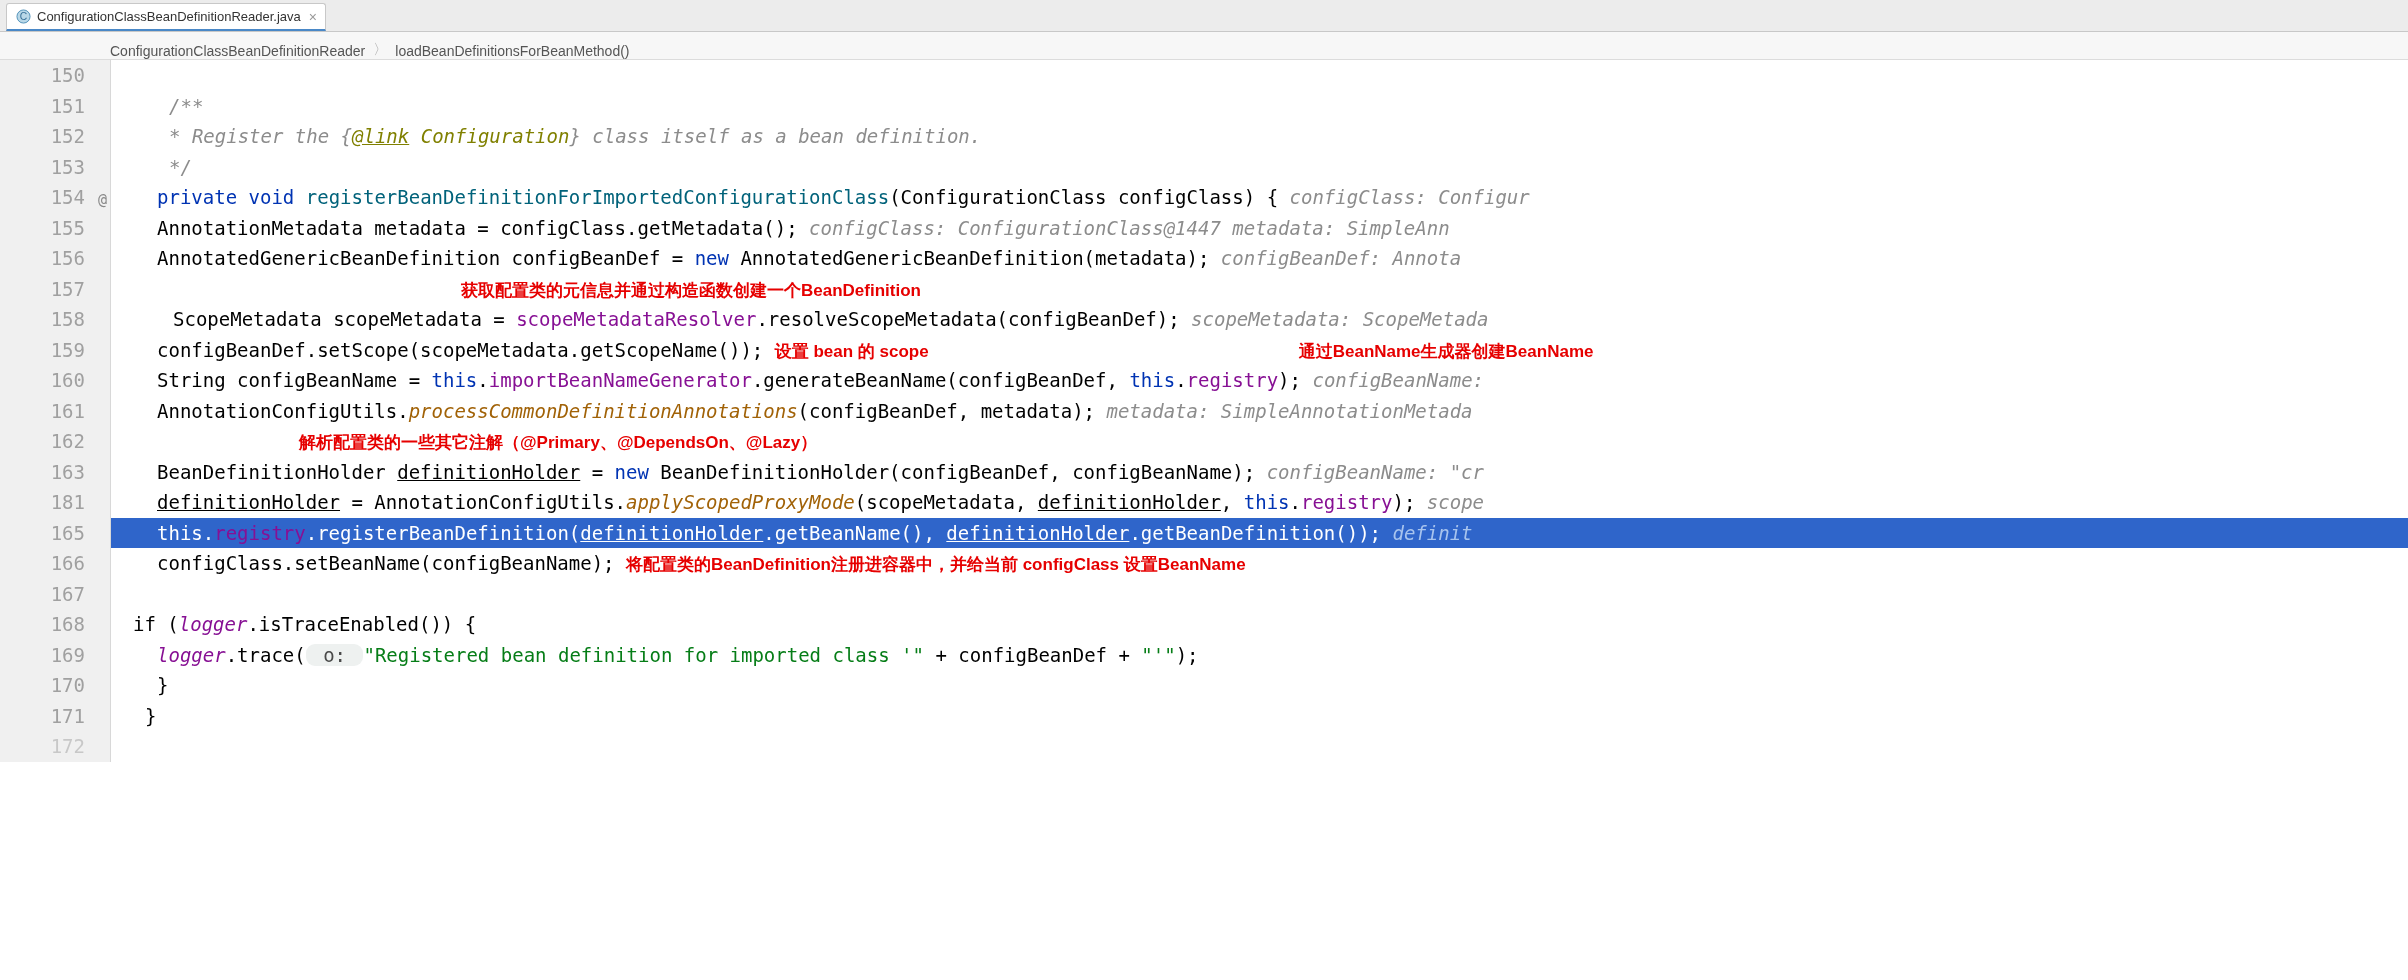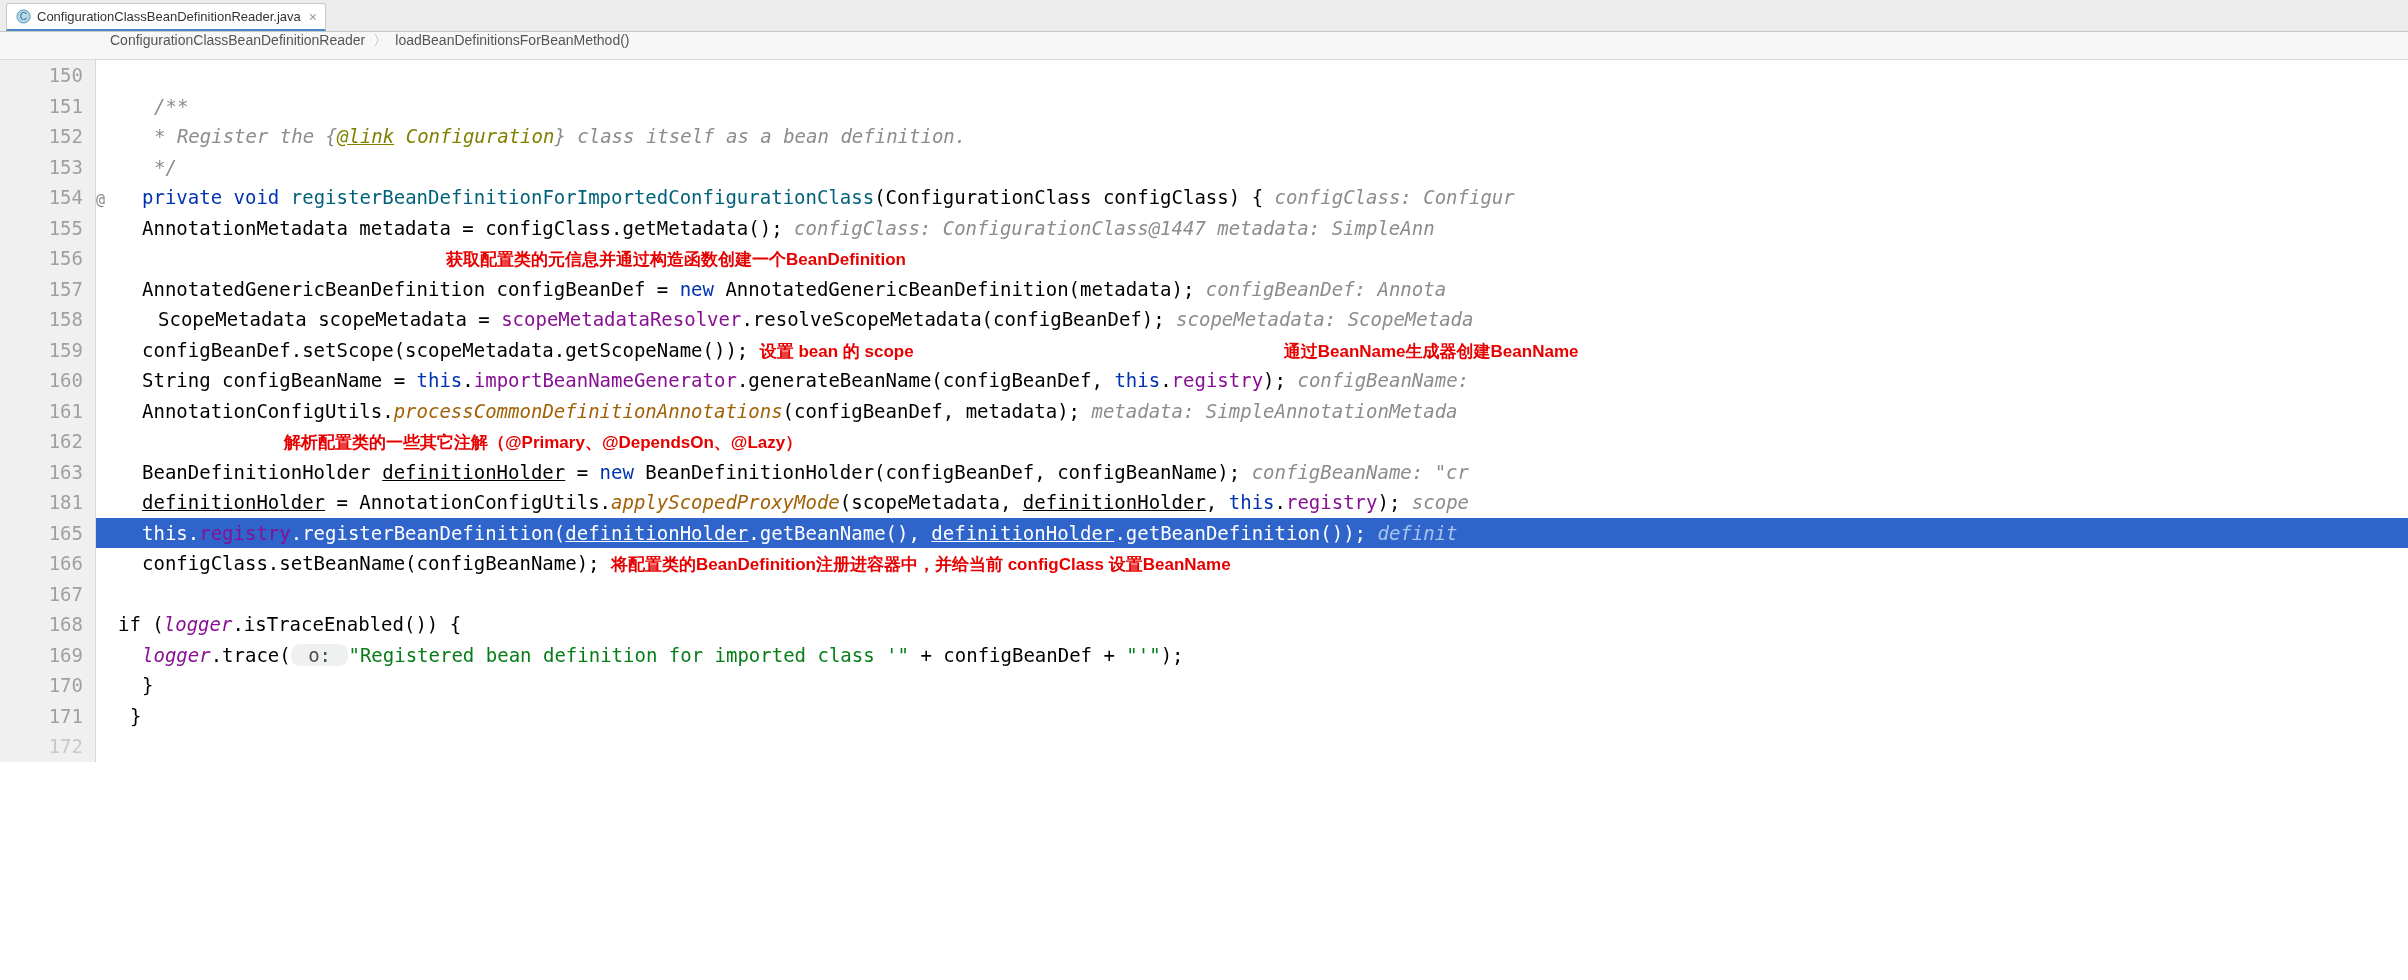--- a/index.html
+++ b/index.html
@@ -1,24 +1,24 @@
 <!DOCTYPE html>
 <html><head>
 <meta charset="utf-8">
 <style>
   * { margin:0; padding:0; box-sizing:border-box; }
   body { font-family:-apple-system,BlinkMacSystemFont,"Segoe UI",sans-serif; font-size:17px; background:#fff; color:#000; overflow:hidden; }
   .tabs { height:32px; background:#ececec; border-bottom:1px solid #c8c8c8; display:flex; align-items:flex-end; padding-left:6px; padding-top:3px;}
   .tab { background:#fff; border:1px solid #c8c8c8; border-bottom:2px solid #4a88c7; height:28px; display:flex; align-items:center; padding:0 8px; font-size:13px; color:#333; border-radius:3px 3px 0 0;}
   .tab .fi { width:16px; height:16px; margin-right:6px; display:inline-flex; align-items:center; justify-content:center;}
   .tab .cls { margin-left:8px; color:#999; font-size:14px; cursor:pointer;}
-  .crumbs { height:28px; background:#f7f7f7; border-bottom:1px solid #dcdcdc; display:flex; align-items:flex-start; padding-left:110px; font-size:14px; color:#555;}
+  .crumbs { height:28px; background:#f7f7f7; border-bottom:1px solid #dcdcdc; display:flex; align-items:flex-end; padding-left:110px; font-size:14px; color:#555;}
   .crumbs .sep { margin:0 8px; color:#aaa;}
   .editor { display:flex; height:calc(100% - 60px); font-family:"Menlo","Monaco","Consolas",monospace; font-size:19px; line-height:30.5px; white-space:nowrap;}
-  .gutter { width:96px; background:#f0f0f0; text-align:right; color:#a0a0a0; padding-right:12px; border-right:1px solid #d8d8d8; user-select:none; position:relative; flex-shrink:0;}
+  .gutter { width:111px; background:#f0f0f0; text-align:right; color:#a0a0a0; padding-right:25px; border-right:1px solid #d8d8d8; user-select:none; position:relative; flex-shrink:0;}
   .gline { height:30.5px; position:relative;}
   .gline .mark { position:absolute; right:-22px; top:3px; color:#888; font-size:15px;}
   .code { flex:1; position:relative; overflow:hidden;}
   .cline { height:30.5px; padding-left:10px; }
   .cline.hl { background:#2f65ca; color:#fff;}
   .cline.hl .k,.cline.hl .id,.cline.hl .m,.cline.hl .pn,.cline.hl .hint{ color:#fff !important;}
   .cline.hl .hint { color:#a8c4ee !important; font-style:italic;}
   .k{color:#0033b3;}
   .c{color:#8c8c8c;font-style:italic;}
   .ct{color:#808000;font-style:italic;}
@@ -80,22 +80,22 @@
     <div class="gline" style="color:#c8c8c8"><span>172</span></div>
   </div>
 
   <div class="code">
     <div class="cline"></div>
     <div class="cline" style="padding-left:58px"><span class="c">/**</span></div>
     <div class="cline" style="padding-left:58px"><span class="c"> * Register the {</span><span class="ct u">@link</span><span class="c"> </span><span class="ct">Configuration</span><span class="c">} class itself as a bean definition.</span></div>
     <div class="cline" style="padding-left:58px"><span class="c"> */</span></div>
     <div class="cline" style="padding-left:46px"><span class="k">private</span><span> </span><span class="k">void</span><span> </span><span class="m">registerBeanDefinitionForImportedConfigurationClass</span><span>(ConfigurationClass configClass) {   </span><span class="hint">configClass: Configur</span></div>
     <div class="cline" style="padding-left:46px"><span>    AnnotationMetadata metadata = configClass.getMetadata();   </span><span class="hint">configClass: ConfigurationClass@1447    metadata: SimpleAnn</span></div>
+    <div class="cline" style="padding-left:46px"><span>    AnnotatedGenericBeanDefinition configBeanDef = </span><span class="k">new</span><span> AnnotatedGenericBeanDefinition(metadata);   </span><span class="hint">configBeanDef: Annota</span></div>
     <div class="cline" style="padding-left:350px"><span class="red">获取配置类的元信息并通过构造函数创建一个BeanDefinition</span></div>
-    <div class="cline" style="padding-left:46px"><span>    AnnotatedGenericBeanDefinition configBeanDef = </span><span class="k">new</span><span> AnnotatedGenericBeanDefinition(metadata);   </span><span class="hint">configBeanDef: Annota</span></div>
     <div class="cline" style="padding-left:62px"><span>    ScopeMetadata scopeMetadata = </span><span class="fld">scopeMetadataResolver</span><span>.resolveScopeMetadata(configBeanDef);   </span><span class="hint">scopeMetadata: ScopeMetada</span></div>
     <div class="cline" style="padding-left:46px"><span>    configBeanDef.setScope(scopeMetadata.getScopeName());  </span><span class="red">设置 bean 的 scope</span><span style="display:inline-block;width:370px"></span><span class="red">通过BeanName生成器创建BeanName</span></div>
     <div class="cline" style="padding-left:46px"><span>    String configBeanName = </span><span class="k">this</span><span>.</span><span class="fld">importBeanNameGenerator</span><span>.generateBeanName(configBeanDef, </span><span class="k">this</span><span>.</span><span class="fld">registry</span><span>);   </span><span class="hint">configBeanName:</span></div>
     <div class="cline" style="padding-left:46px"><span>    AnnotationConfigUtils.</span><span class="mi">processCommonDefinitionAnnotations</span><span>(configBeanDef, metadata);   </span><span class="hint">metadata: SimpleAnnotationMetada</span></div>
     <div class="cline" style="padding-left:188px"><span class="red">解析配置类的一些其它注解（@Primary、@DependsOn、@Lazy）</span></div>
     <div class="cline" style="padding-left:46px"><span>    BeanDefinitionHolder </span><span class="u">definitionHolder</span><span> = </span><span class="k">new</span><span> BeanDefinitionHolder(configBeanDef, configBeanName);   </span><span class="hint">configBeanName: "cr</span></div>
     <div class="cline" style="padding-left:46px"><span>    </span><span class="u">definitionHolder</span><span> = AnnotationConfigUtils.</span><span class="mi">applyScopedProxyMode</span><span>(scopeMetadata, </span><span class="u">definitionHolder</span><span>, </span><span class="k">this</span><span>.</span><span class="fld">registry</span><span>);   </span><span class="hint">scope</span></div>
     <div class="cline hl" style="padding-left:46px"><span>    </span><span class="k">this</span><span>.</span><span class="fld">registry</span><span>.registerBeanDefinition(</span><span class="u">definitionHolder</span><span>.getBeanName(), </span><span class="u">definitionHolder</span><span>.getBeanDefinition());   </span><span class="hint">definit</span></div>
     <div class="cline" style="padding-left:46px"><span>    configClass.setBeanName(configBeanName);     </span><span class="red">将配置类的BeanDefinition注册进容器中，并给当前 configClass 设置BeanName</span></div>
     <div class="cline"></div>

